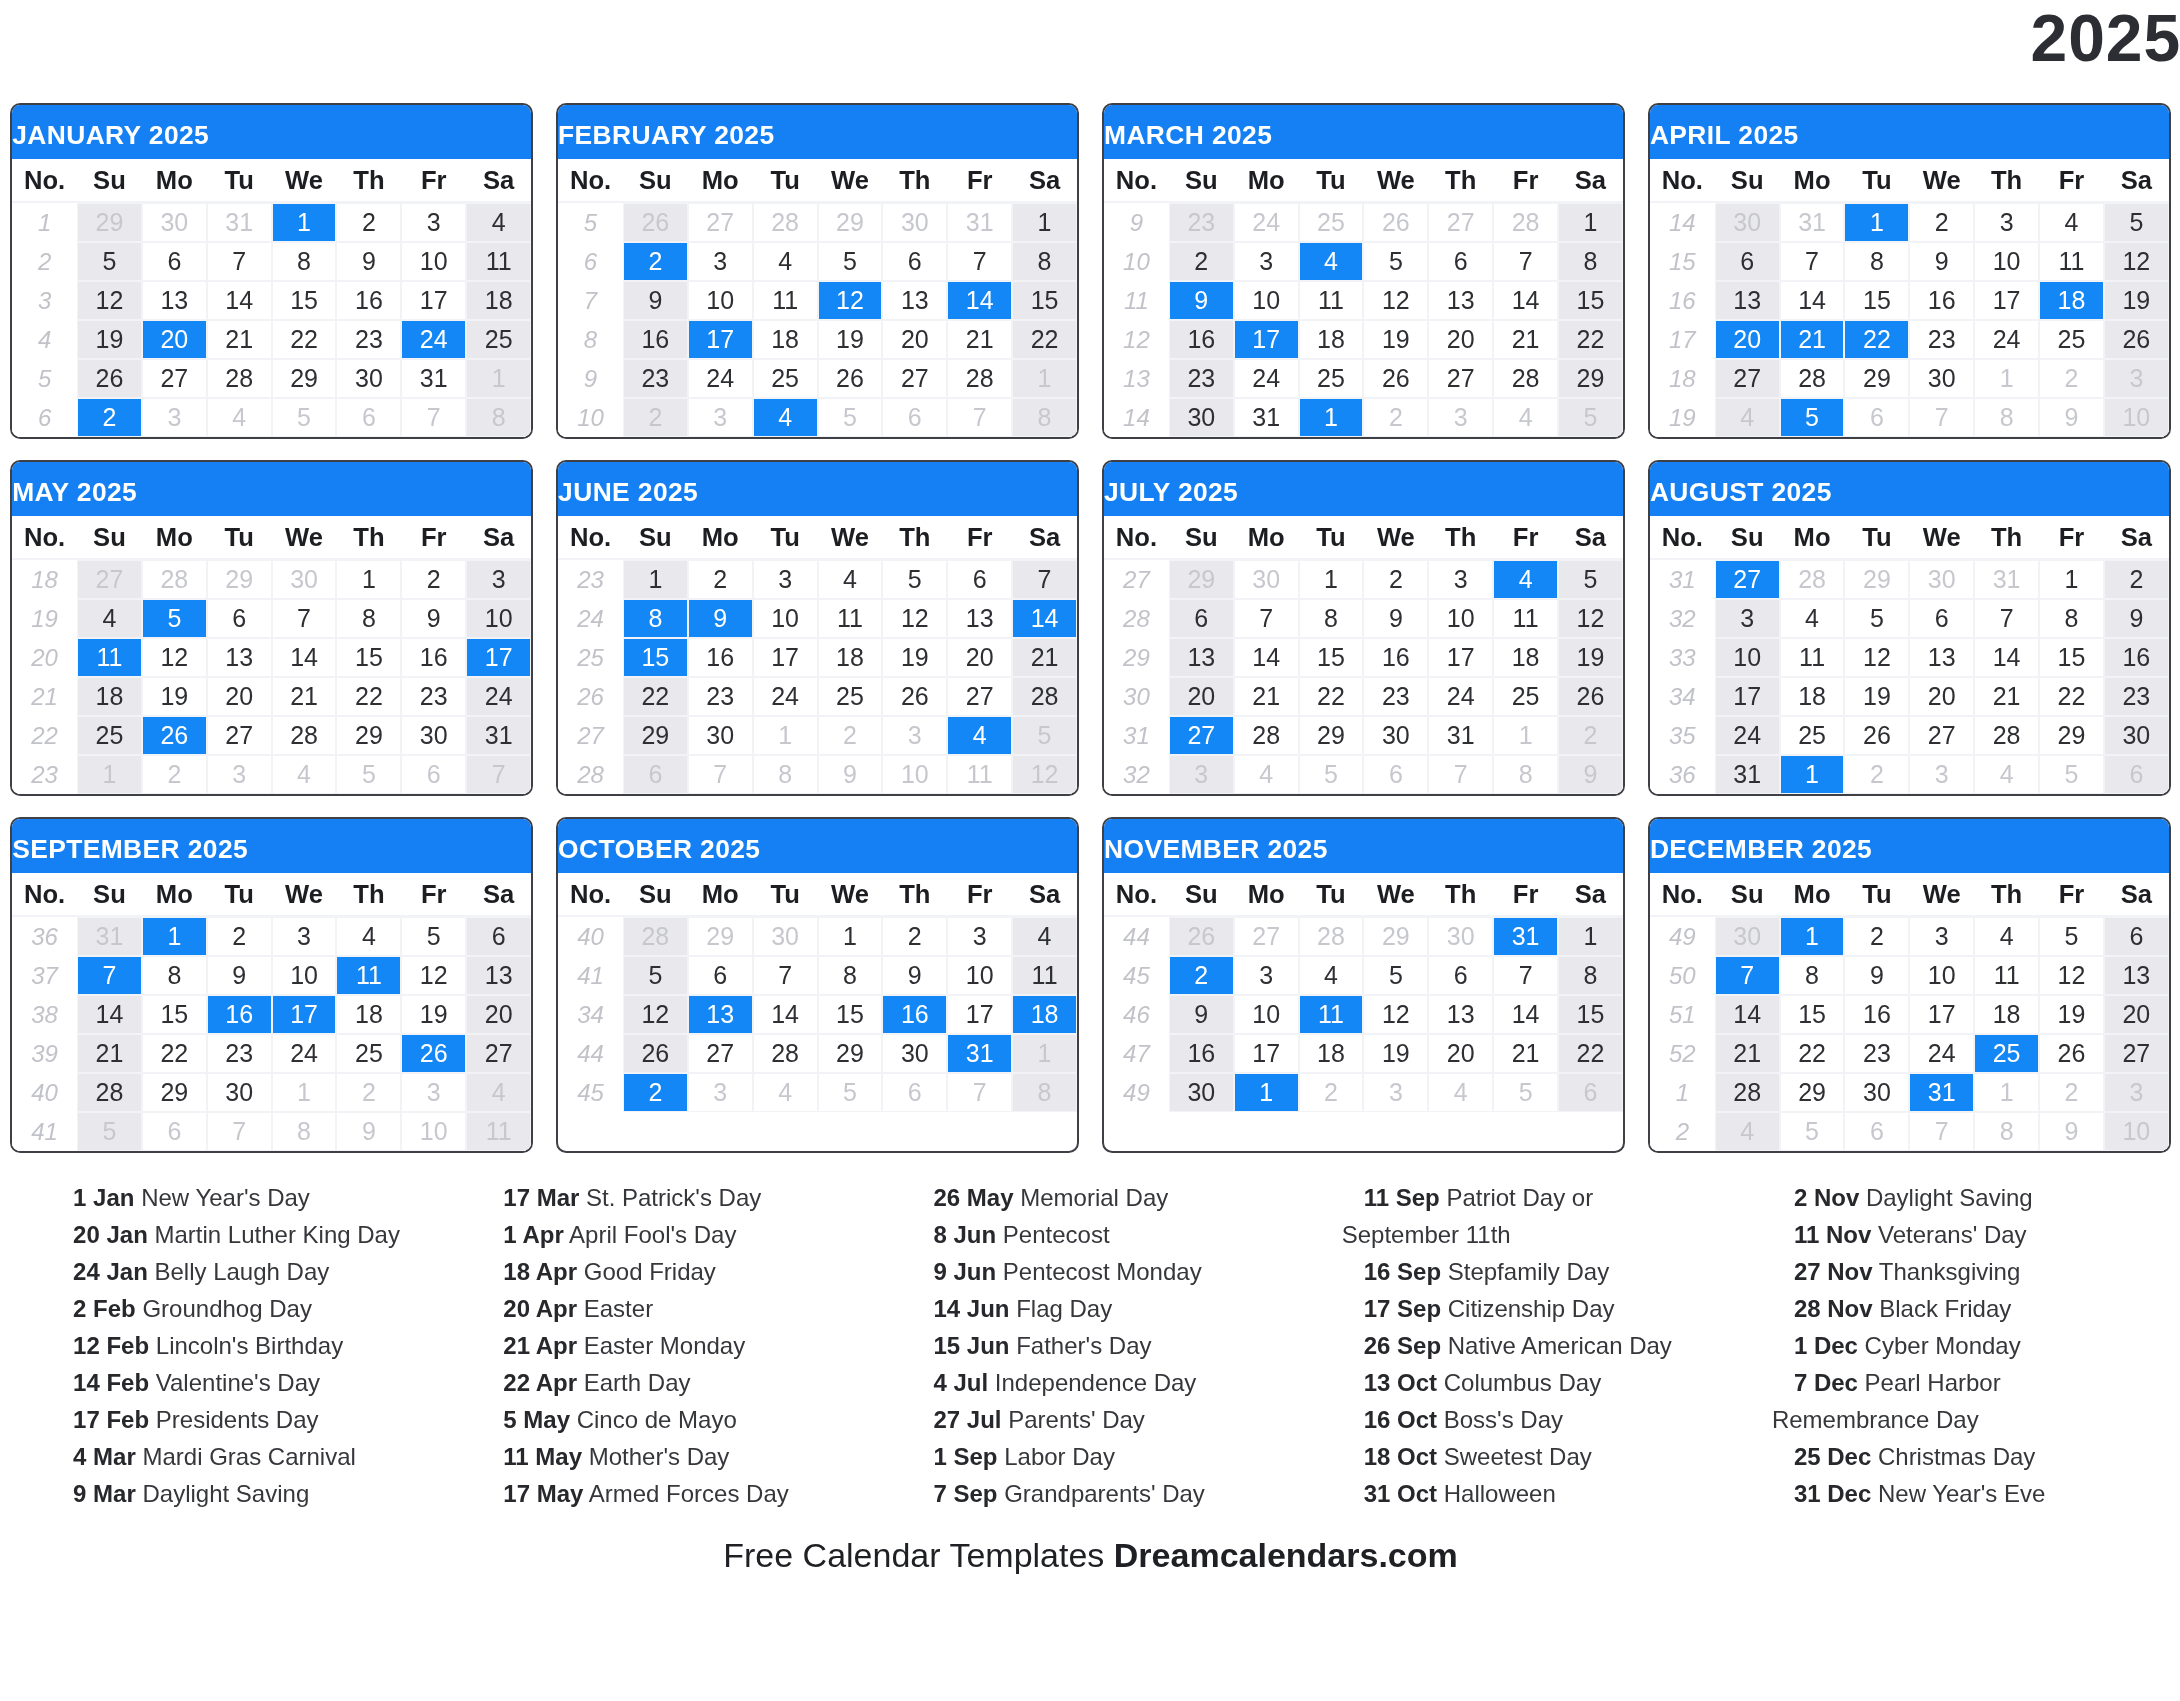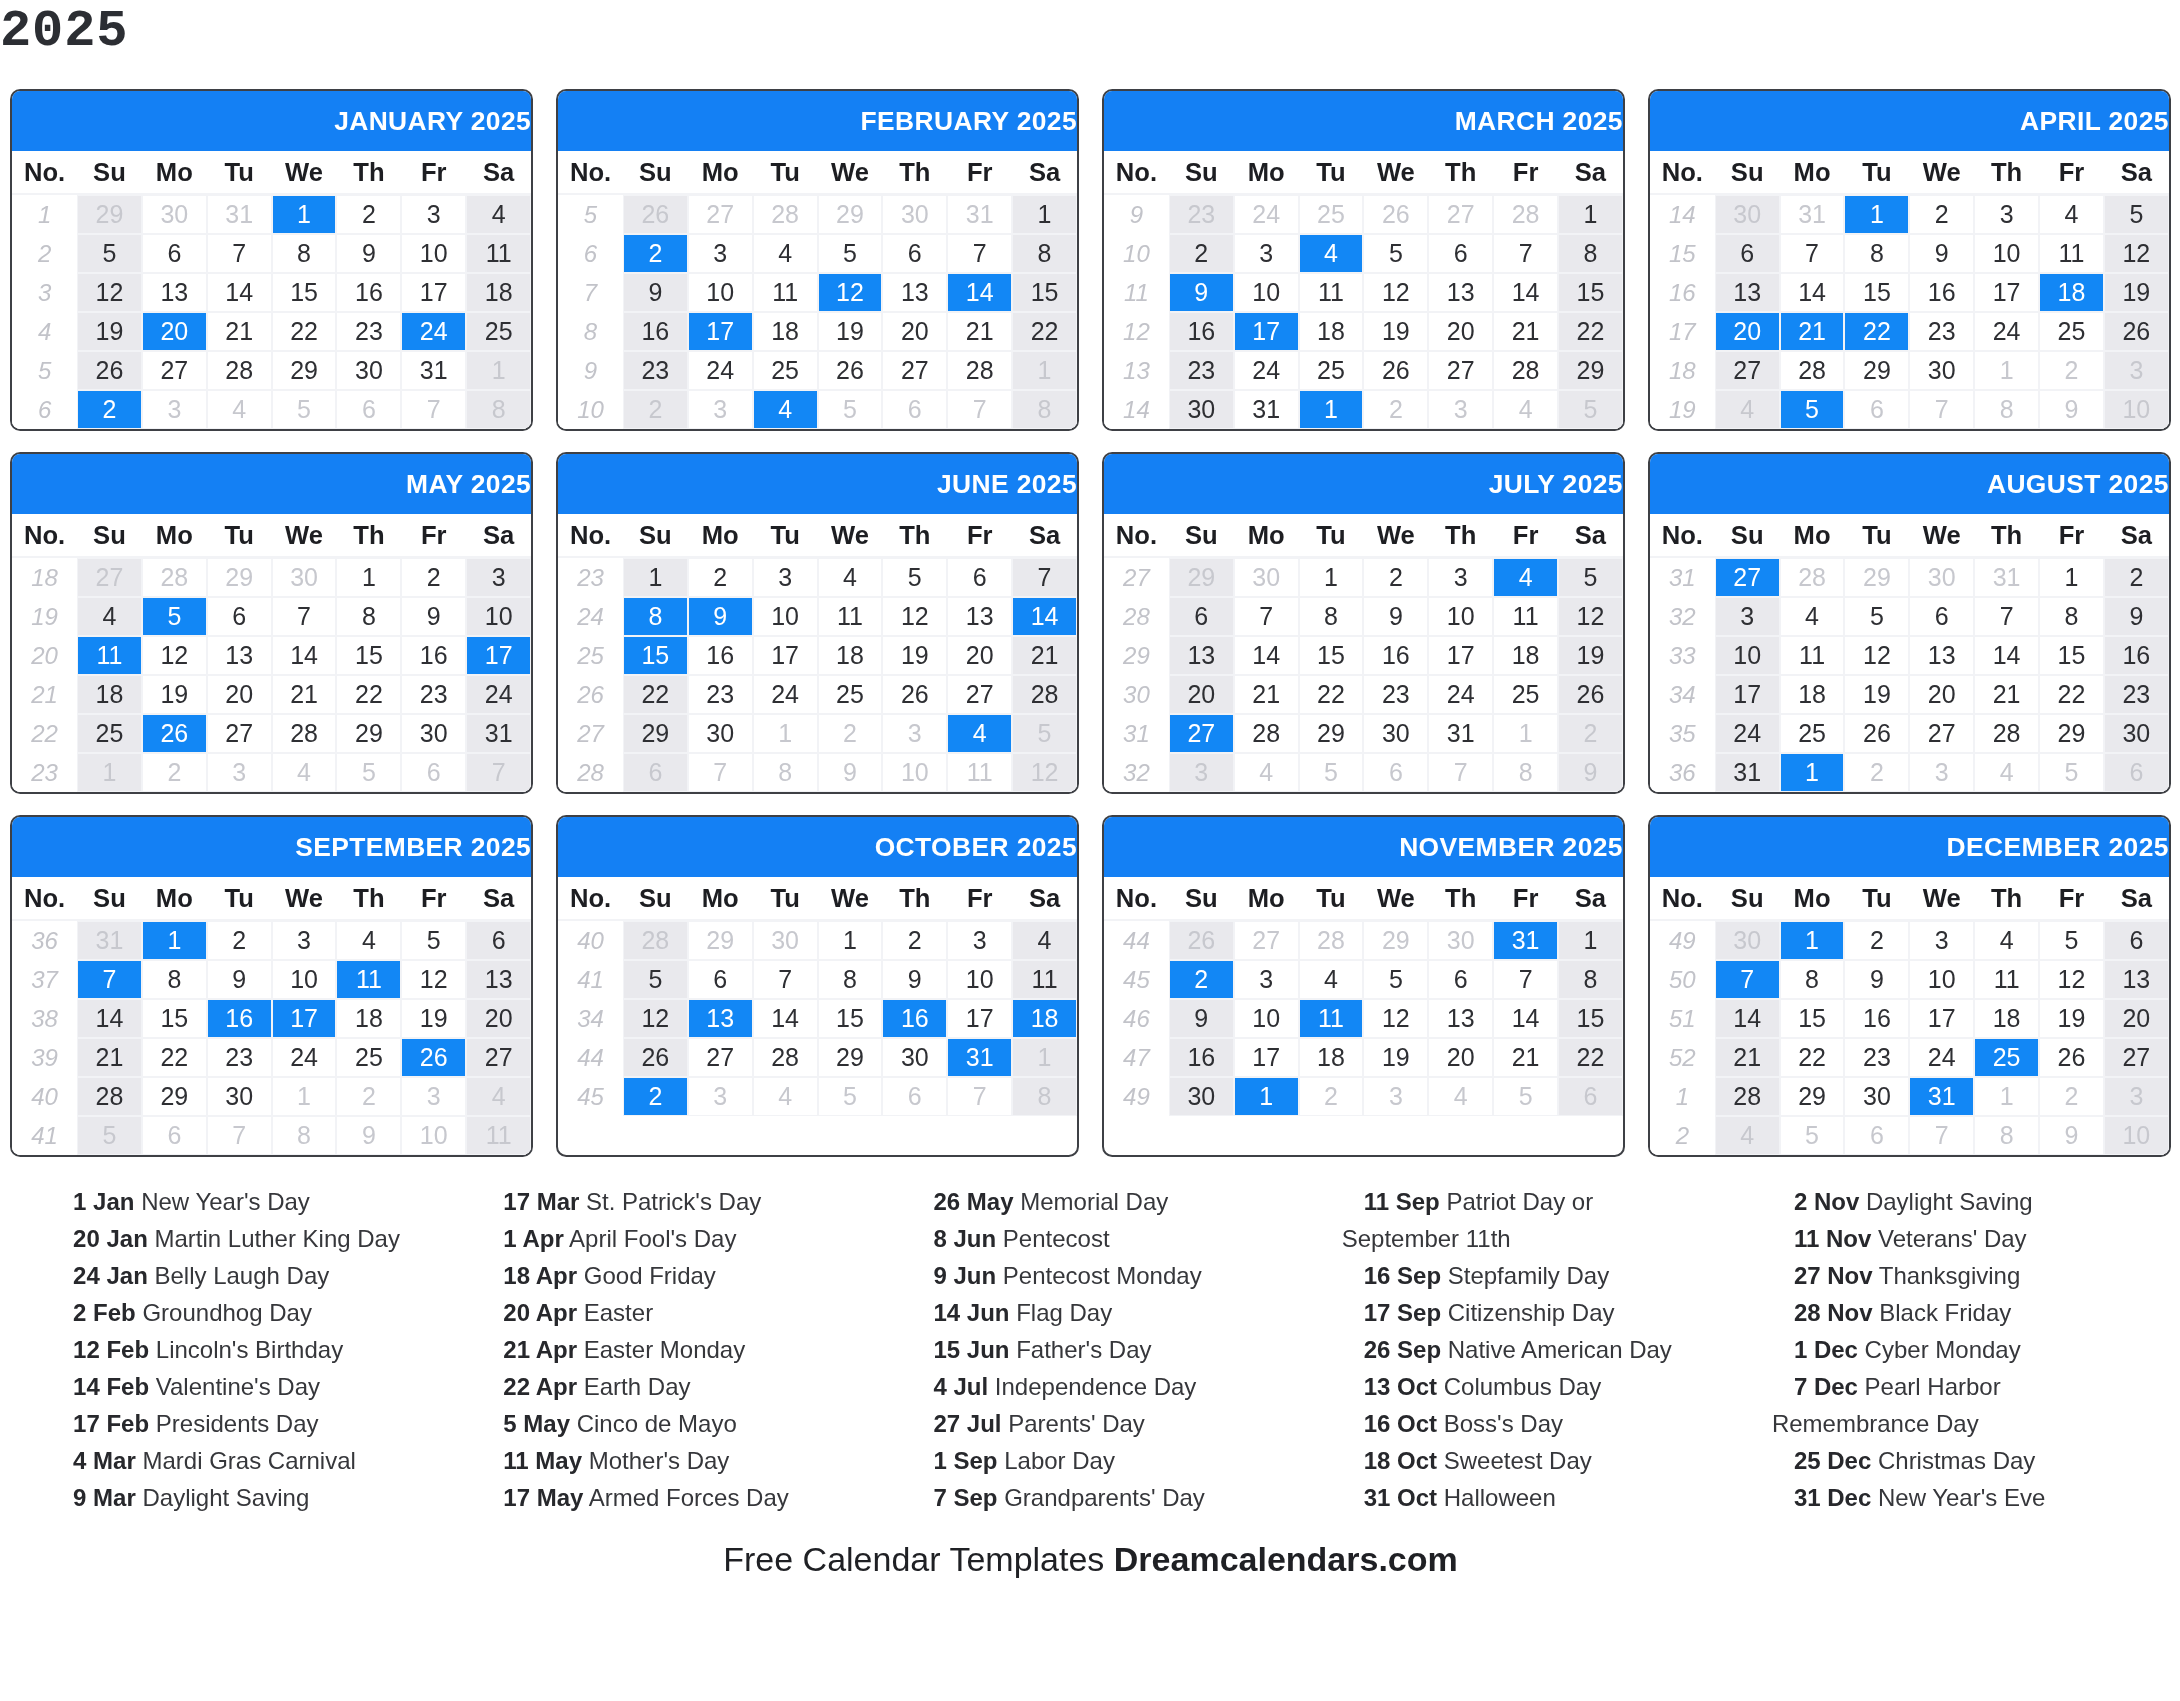--- a/index.html
+++ b/index.html
@@ -14,33 +14,33 @@
     --title-text:#2C2E33;
     --footer-text:#1F2024;
   }
   *{box-sizing:border-box;}
   html,body{margin:0;padding:0;}
   body{
     width:2181px;height:1702px;background:#ffffff;overflow:hidden;
     font-family:"Liberation Sans", sans-serif;color:var(--day-text);
   }
   .title{
-    margin:5.1px 0 0 0;text-align:left;font-size:52px;line-height:1.02;
-    font-weight:bold;color:var(--title-text);letter-spacing:0.9px;font-family:Liberation Mono, monospace;
+    margin:5.1px 0 0 0;text-align:right;font-size:66px;line-height:1.02;
+    font-weight:bold;color:var(--title-text);letter-spacing:0.9px;
   }
   .months{
     display:grid;grid-template-columns:repeat(4,1fr);
     column-gap:23px;row-gap:21px;padding:31px 10.2px 0 10.2px;
   }
   .month{
     border:2.6px solid var(--card-border);border-radius:10.2px;overflow:hidden;background:#fff;
   }
   .month-name{
     background:var(--header-blue);color:#fff;font-weight:bold;font-size:26.4px;
-    text-align:right;height:60px;line-height:60px;letter-spacing:0.4px;
+    text-align:left;height:54px;line-height:60px;letter-spacing:0.4px;
   }
   table{
     width:100%;border-collapse:separate;border-spacing:0;table-layout:fixed;background:#fff;
   }
   th{
     height:44px;font-size:25.6px;font-weight:bold;color:#1d1e22;text-align:center;
     border-bottom:2.6px solid var(--gutter);background:#fff;
   }
   td{height:39px;text-align:center;vertical-align:middle;font-size:25px;}
   td.no{

